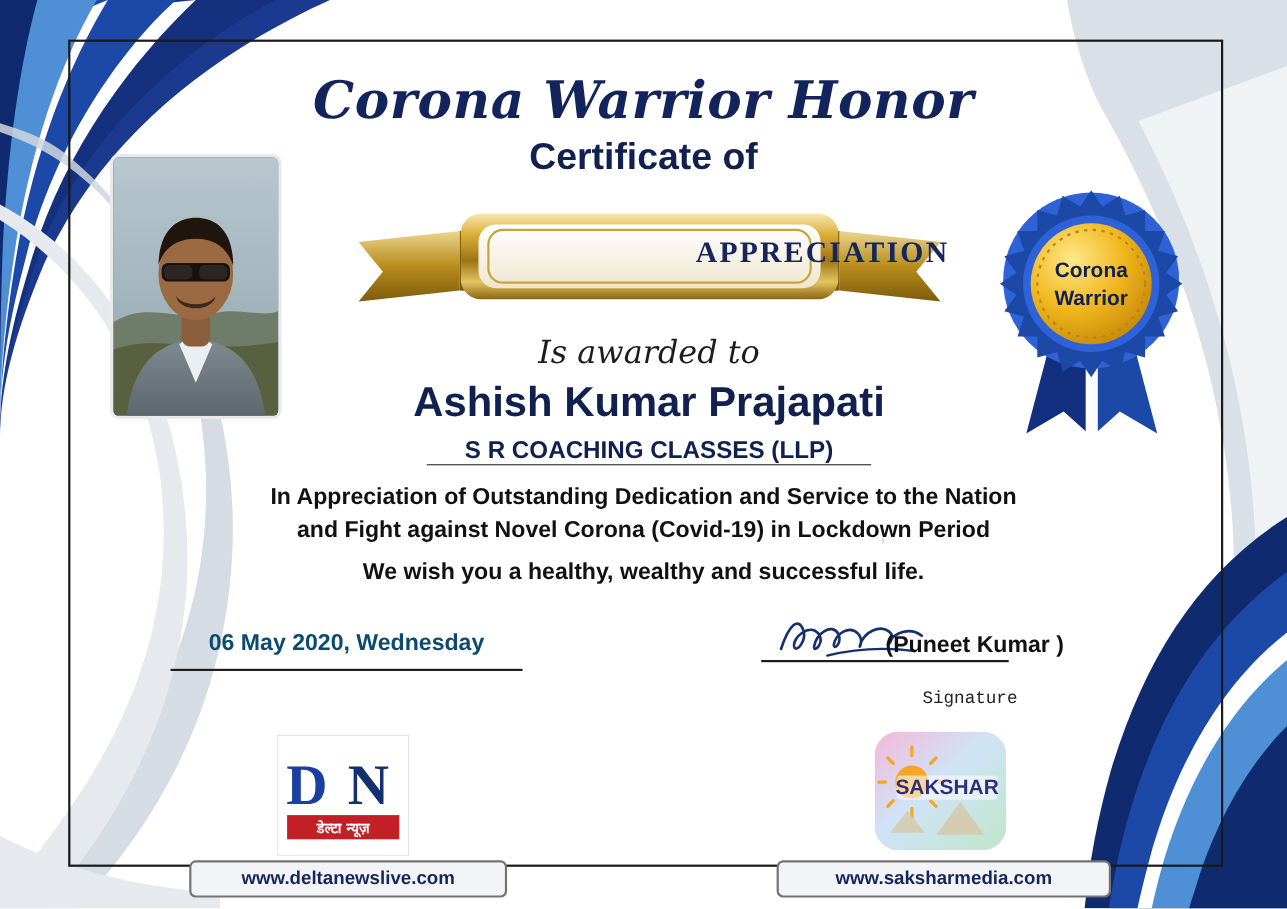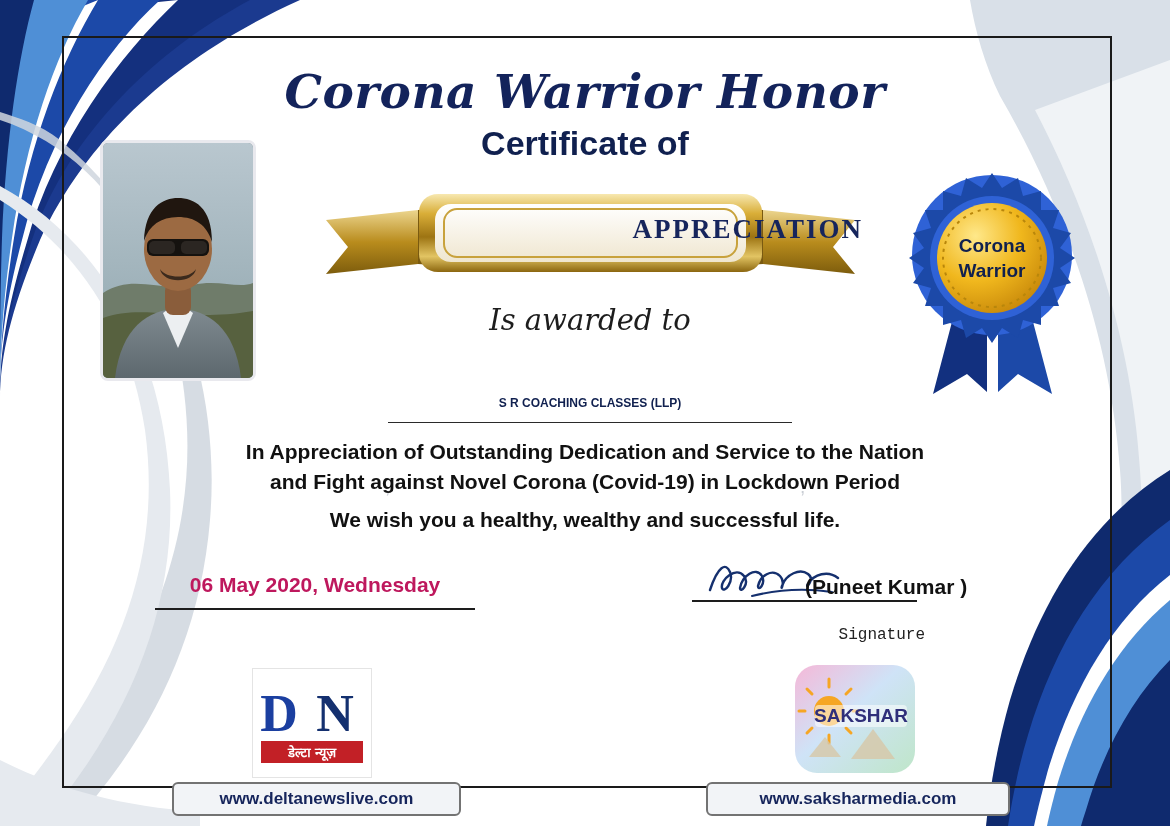--- a/index.html
+++ b/index.html
@@ -125,21 +125,21 @@
     color: #10204f;
   }
   .org {
     position: absolute;
     left: 270px;
     top: 396px;
     width: 640px;
     text-align: center;
     font-family: "Liberation Sans", sans-serif;
     font-weight: bold;
-    font-size: 12px;
+    font-size: 22px;
     color: #10204f;
   }
   .org-rule {
     position: absolute;
     left: 388px;
     top: 422px;
     width: 404px;
     height: 1px;
     background: #2a2a2a;
   }
@@ -168,21 +168,21 @@
   
   .date-value {
     position: absolute;
     left: 155px;
     top: 573px;
     width: 320px;
     text-align: center;
     font-family: "Liberation Sans", sans-serif;
     font-weight: bold;
     font-size: 21px;
-    color: #be185d;
+    color: #0c4a6e;
   }
   .date-rule {
     position: absolute;
     left: 155px;
     top: 608px;
     width: 320px;
     height: 2px;
     background: #1d1d1d;
   }
   .date-label {
@@ -401,20 +401,21 @@
         <polygon fill="#1c49a8" points="87,5 97,20 113,10 118,28 136,23 136,42 154,42 148,60 166,65 155,80 170,90 155,100 166,115 148,120 154,138 136,138 136,157 118,152 113,170 97,160 87,175 77,160 61,170 56,152 38,157 38,138 20,138 26,120 8,115 19,100 4,90 19,80 8,65 26,60 20,42 38,42 38,23 56,28 61,10 77,20"></polygon>
         <circle cx="87" cy="90" r="62" fill="#2f62d6"></circle>
         <circle cx="87" cy="90" r="55" fill="url(#goldc)"></circle>
         <circle cx="87" cy="90" r="49" fill="none" stroke="#b8860b" stroke-width="2" stroke-dasharray="3 5"></circle>
         <text x="87" y="84" text-anchor="middle" font-family="Liberation Sans, sans-serif" font-size="19" font-weight="bold" fill="#10204f">Corona</text>
         <text x="87" y="109" text-anchor="middle" font-family="Liberation Sans, sans-serif" font-size="19" font-weight="bold" fill="#10204f">Warrior</text>
       </svg>
     </div>
 
     <div class="awarded-to">Is awarded to</div>
+    <div class="recipient">Ashish Kumar Prajapati</div>
     <div class="org">S R COACHING CLASSES (LLP)</div>
     <div class="org-rule"></div>
 
     <div class="ghost" style="left:385px;">,</div>
     <div class="ghost" style="left:800px;">,</div>
 
     <div class="body-line l1">In  Appreciation of Outstanding Dedication and Service to the Nation</div>
     <div class="body-line l2">and Fight against Novel Corona (Covid-19) in Lockdown Period</div>
     <div class="body-line l3">We wish you a healthy, wealthy and successful life.</div>
 

